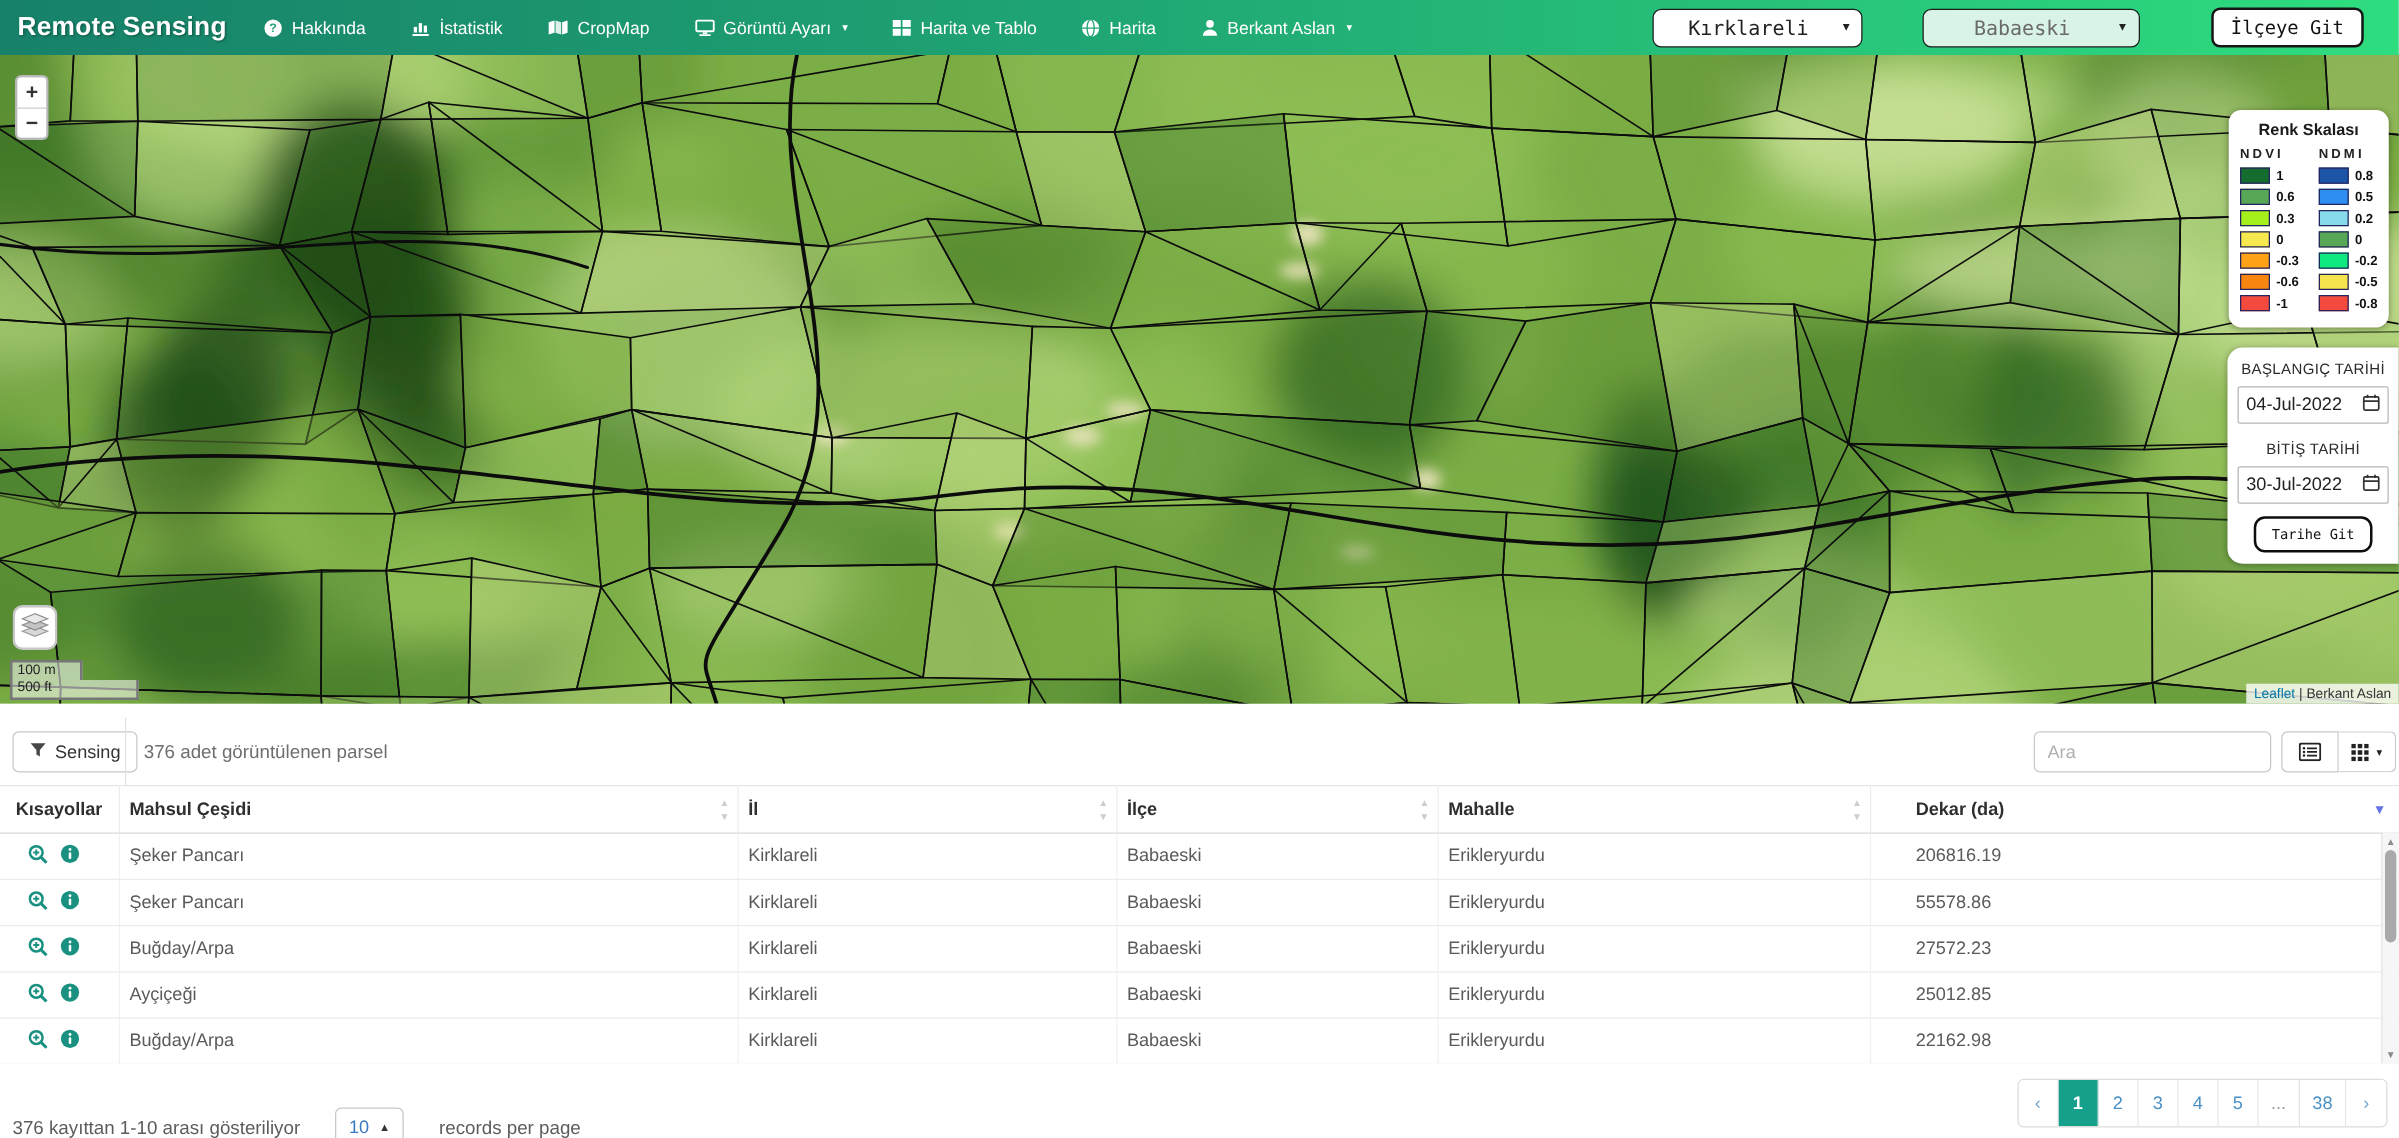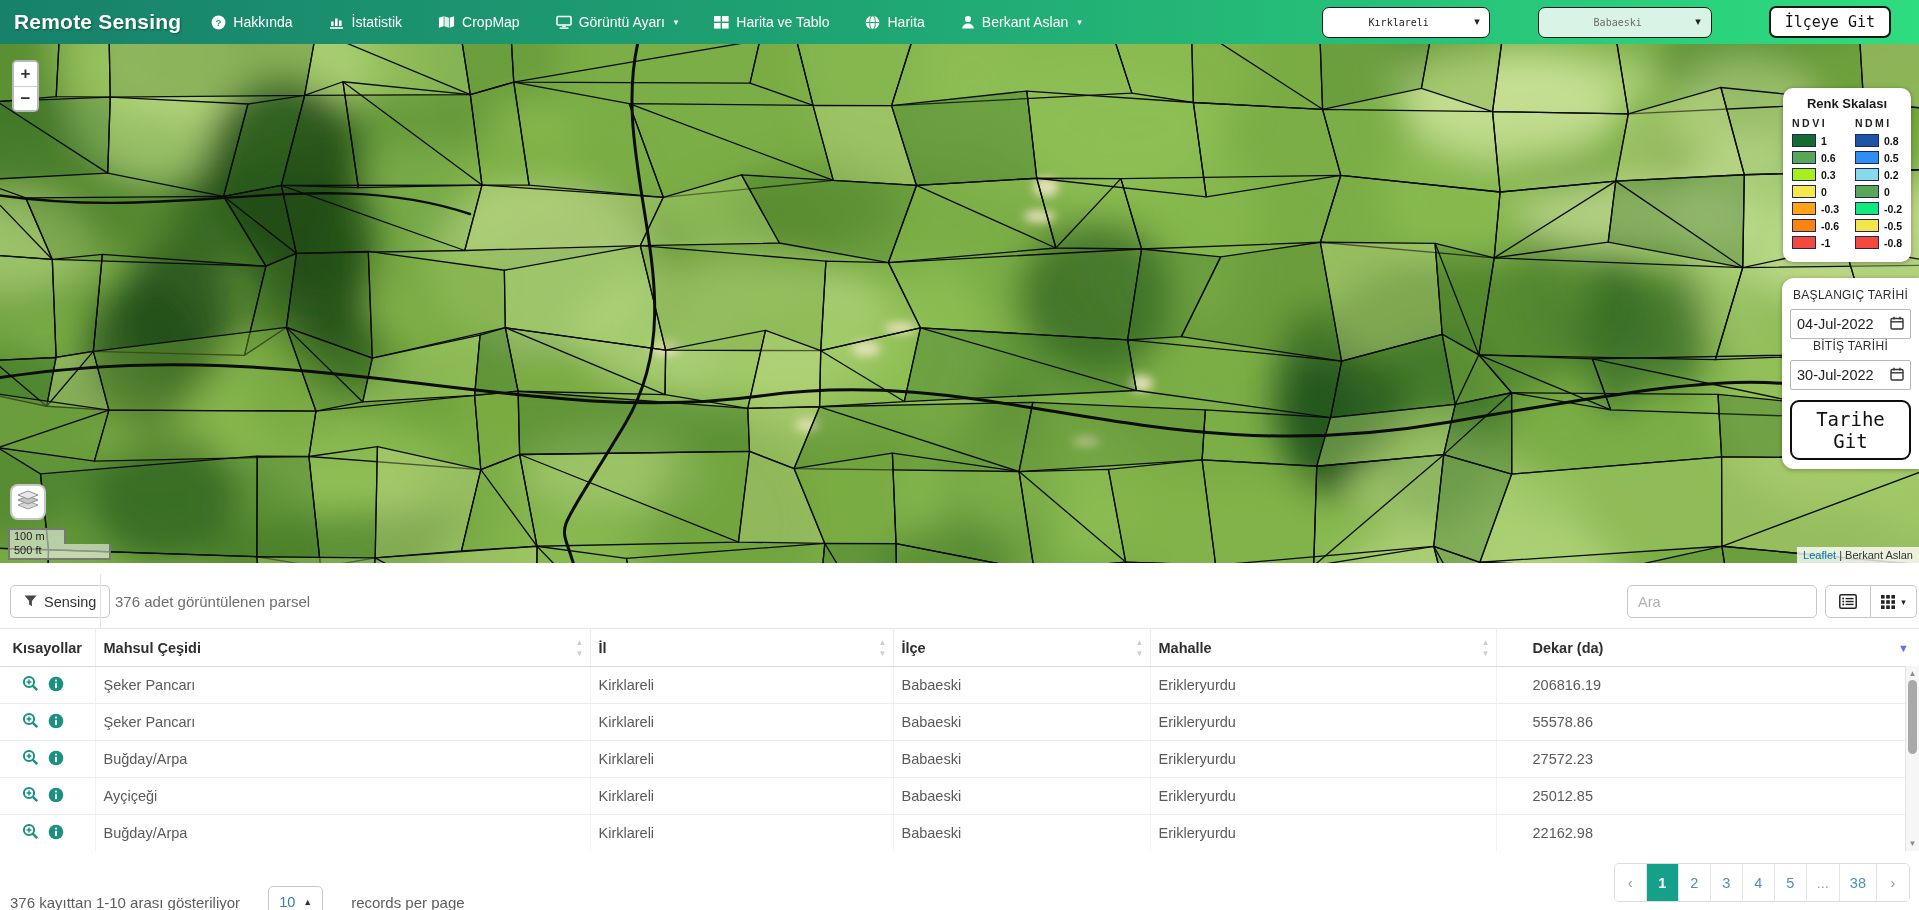--- a/index.html
+++ b/index.html
@@ -12,21 +12,21 @@
     display:flex; align-items:center; color:#fff; }
   .brand { font-size:21px; font-weight:bold; margin:0 30px 0 14px;
     text-shadow:1px 1px 2px rgba(0,0,0,.35); letter-spacing:.2px; cursor:pointer; }
   .nav-items { display:flex; align-items:center; gap:36px; font-size:14px; }
   .nav-item { display:flex; align-items:center; gap:7px; cursor:pointer; white-space:nowrap; }
   .nav-item svg { display:block; }
   .caret-down { font-size:9px; margin-left:2px; }
   .nav-right { margin-left:auto; display:flex; align-items:center; margin-right:28px; }
   .sel-wrap { position:relative; }
   .sel { appearance:none; -webkit-appearance:none; height:31px; border:1px solid #1c1c1c;
-    border-radius:7px; font-family:"DejaVu Sans Mono", monospace; font-size:10px;
+    border-radius:7px; font-family:"DejaVu Sans Mono", monospace; font-size:16px;
     text-align:center; text-align-last:center; padding:0 24px 0 10px; color:#222; }
   .sel-white { width:168px; background:#fff; margin-right:48px; }
   .sel-mint  { width:174px; background:#d9f4e6; color:#6a6a6a; margin-right:57px; }
   .sel-caret { position:absolute; top:8px; font-size:11px; color:#222; pointer-events:none; }
   .sel-wrap.w1 .sel-caret { right:58px; }
   .sel-wrap.w2 .sel-caret { right:68px; }
   .btn-go { height:32px; padding:0 14px; background:#fff; color:#111;
     border:2px solid #161616; border-radius:7px; font-family:"DejaVu Sans Mono", monospace;
     font-size:15px; cursor:pointer; }
 
@@ -61,26 +61,26 @@
   .legend-cols { display:flex; justify-content:space-between; }
   .legend-col-h { font-size:10.5px; font-weight:bold; letter-spacing:2.5px; color:#222; margin-bottom:5px; }
   .legend-entry { display:flex; align-items:center; gap:5px; margin-bottom:4px; }
   .swatch { width:24px; height:13px; border:1px solid #24245e; }
   .legend-val { font-size:10.5px; font-weight:bold; color:#111; }
 
   .date-panel { position:absolute; right:0; top:234px; width:137px; background:#fff;
     border-radius:12px 0 0 12px; padding:10px 8px 9px; box-shadow:0 1px 5px rgba(0,0,0,.3);
     display:flex; flex-direction:column; align-items:center; }
   .date-label { font-size:12px; color:#2c2c2c; letter-spacing:.3px; margin-bottom:7px; }
-  .date-label.second { margin-top:0;text-align:center; }
+  .date-label.second { margin-top:13px;text-align:center; }
   .date-input { width:121px; height:30px; border:1px solid #b7b7b7; border-radius:2px;
     display:flex; align-items:center; justify-content:space-between; padding:0 6px;
     font-size:14.5px; color:#222; background:#fff; cursor:text; }
   .btn-date-go { margin-top:10px; background:#fff; border:2px solid #0d0d0d; border-radius:9px;
-    font-family:"DejaVu Sans Mono", monospace; font-size:19px; color:#111;
+    font-family:"DejaVu Sans Mono", monospace; font-size:11px; color:#111;
     padding:6px 12px; cursor:pointer; }
 
   
   .toolbar { position:absolute; left:0; top:563px; width:1919px; height:65px; background:#fff; }
   .btn-filter { position:absolute; left:10px; top:22px; height:33px; padding:0 13px;
     background:#fff; border:1px solid #c8c8c8; border-radius:5px; color:#333;
     font-size:14.5px; display:flex; align-items:center; gap:7px; cursor:pointer; }
   .toolbar-divider { position:absolute; left:100px; top:11px; height:54px; width:1px; background:#e3e3e3; }
   .count-text { position:absolute; left:115px; top:30px; font-size:15px; color:#6e6e6e; }
   .search-input { position:absolute; left:1627px; top:22px; width:190px; height:33px;

